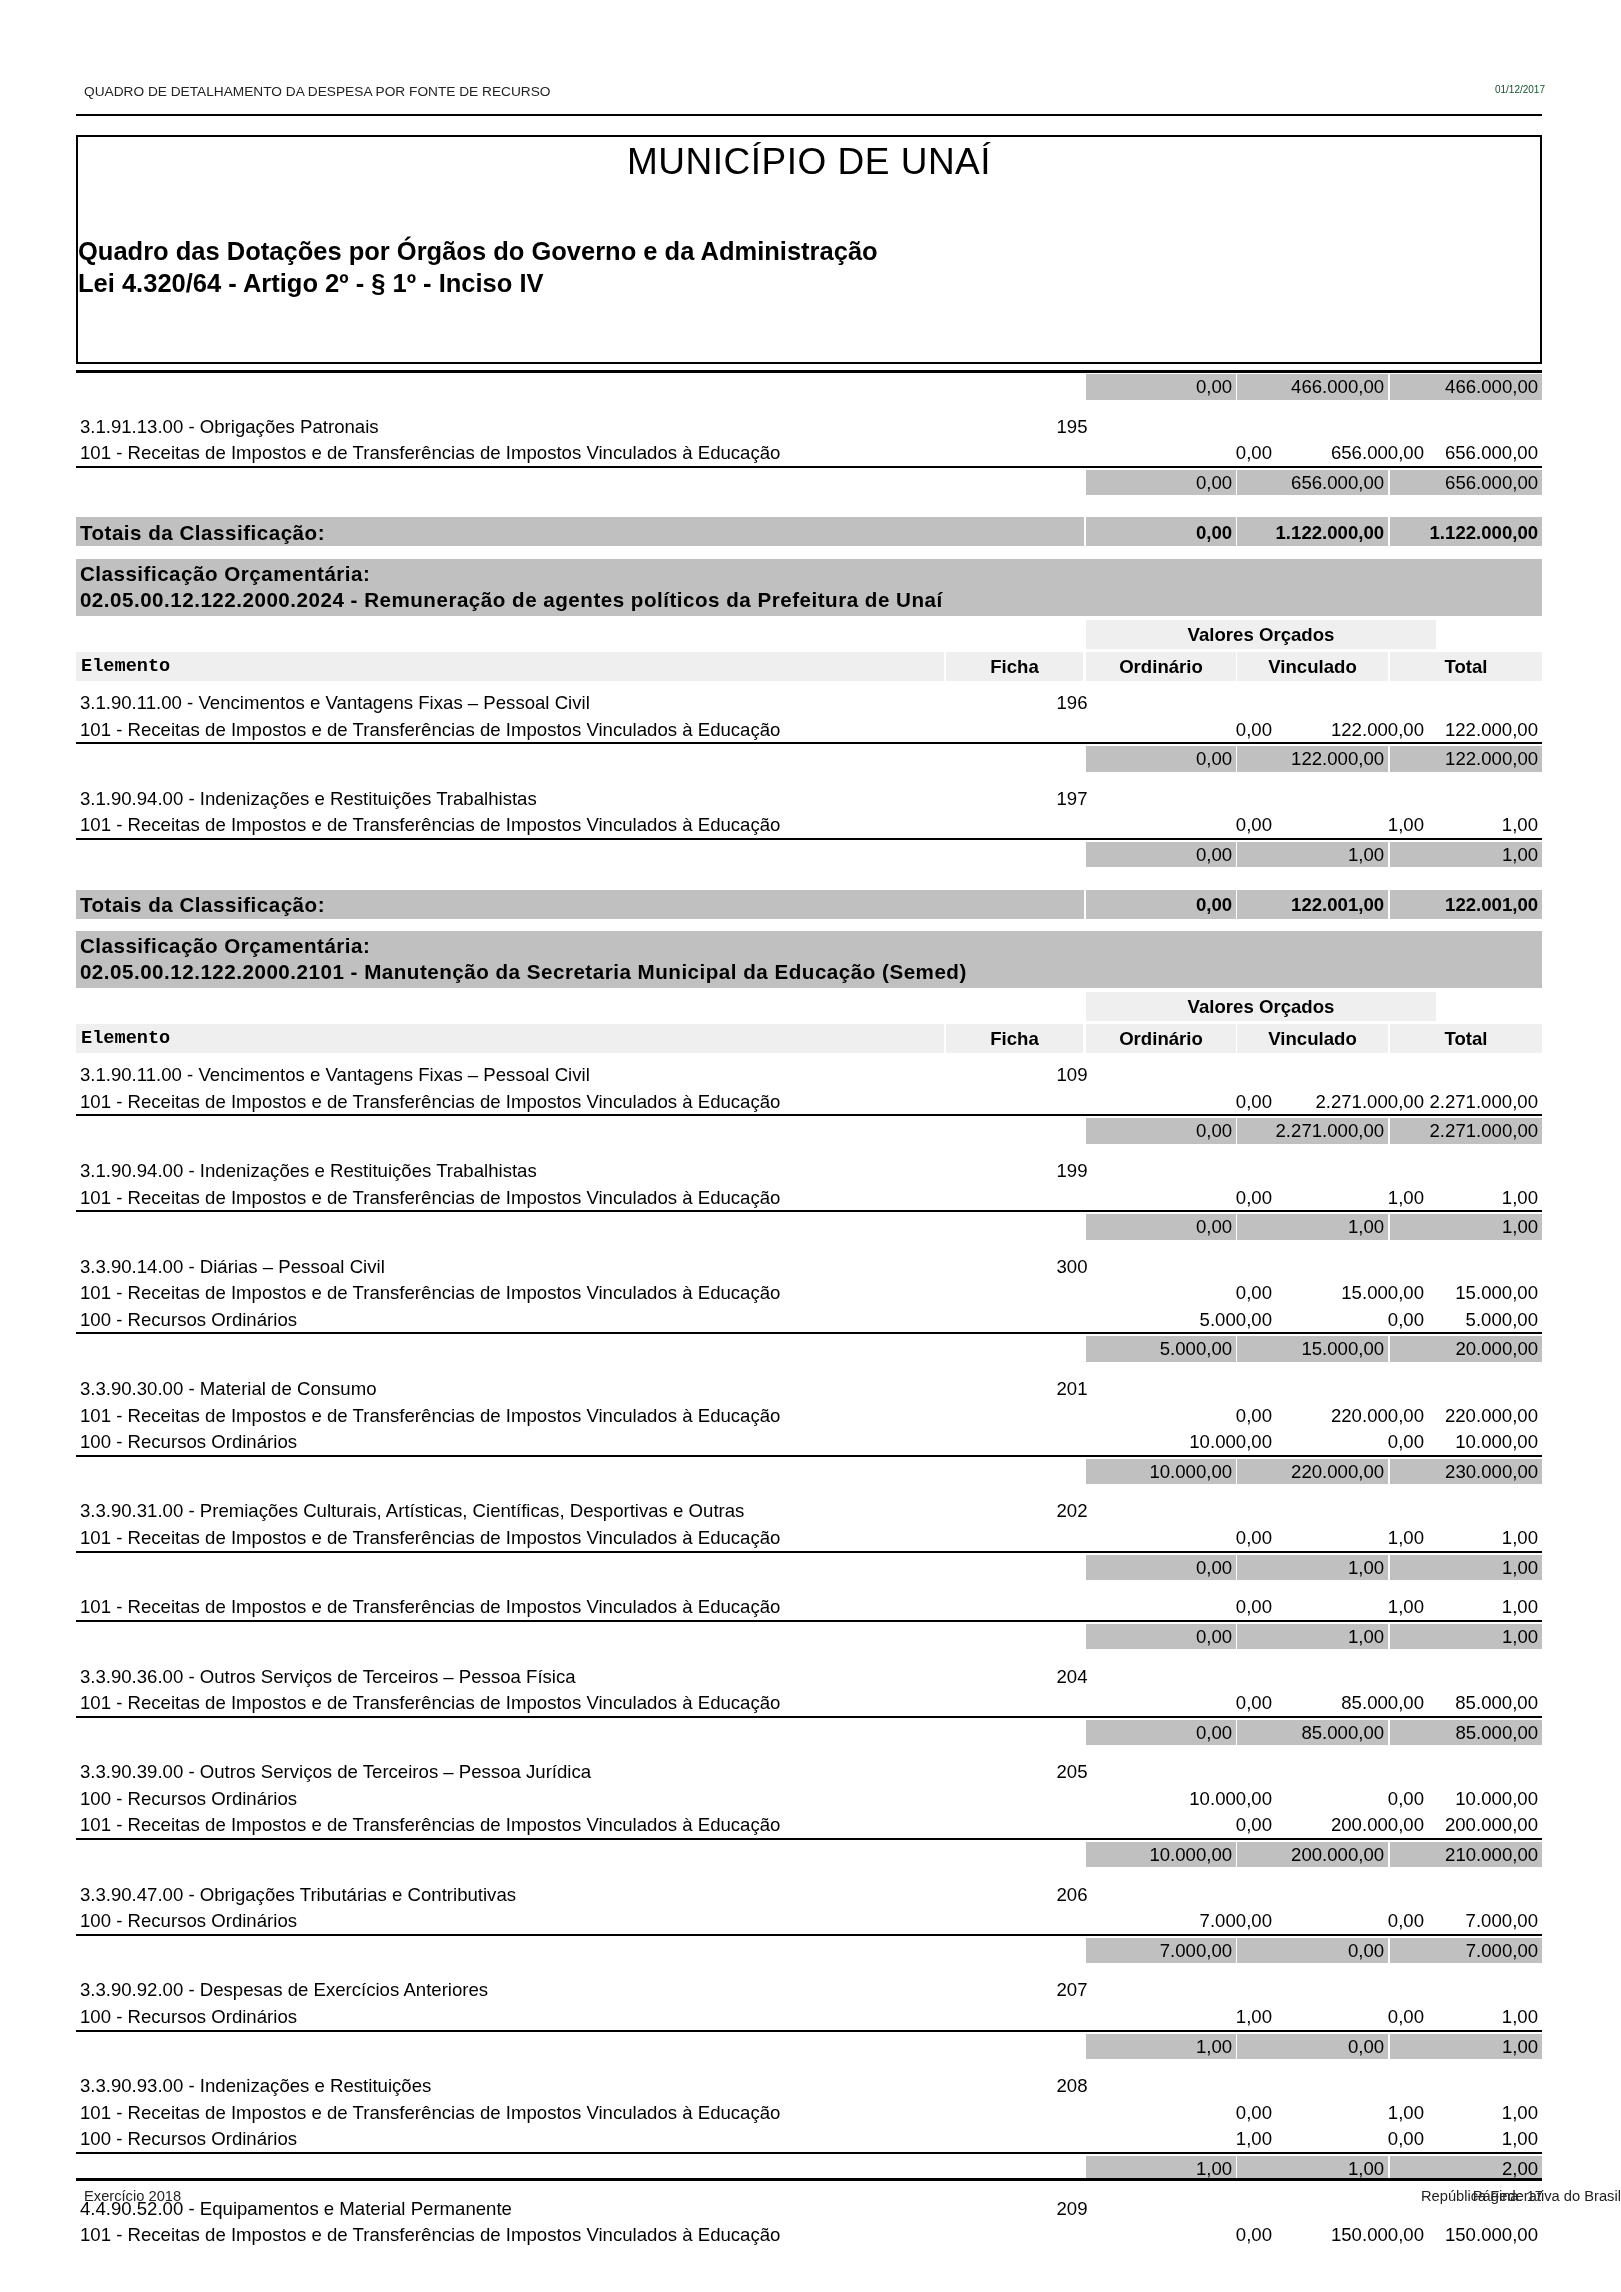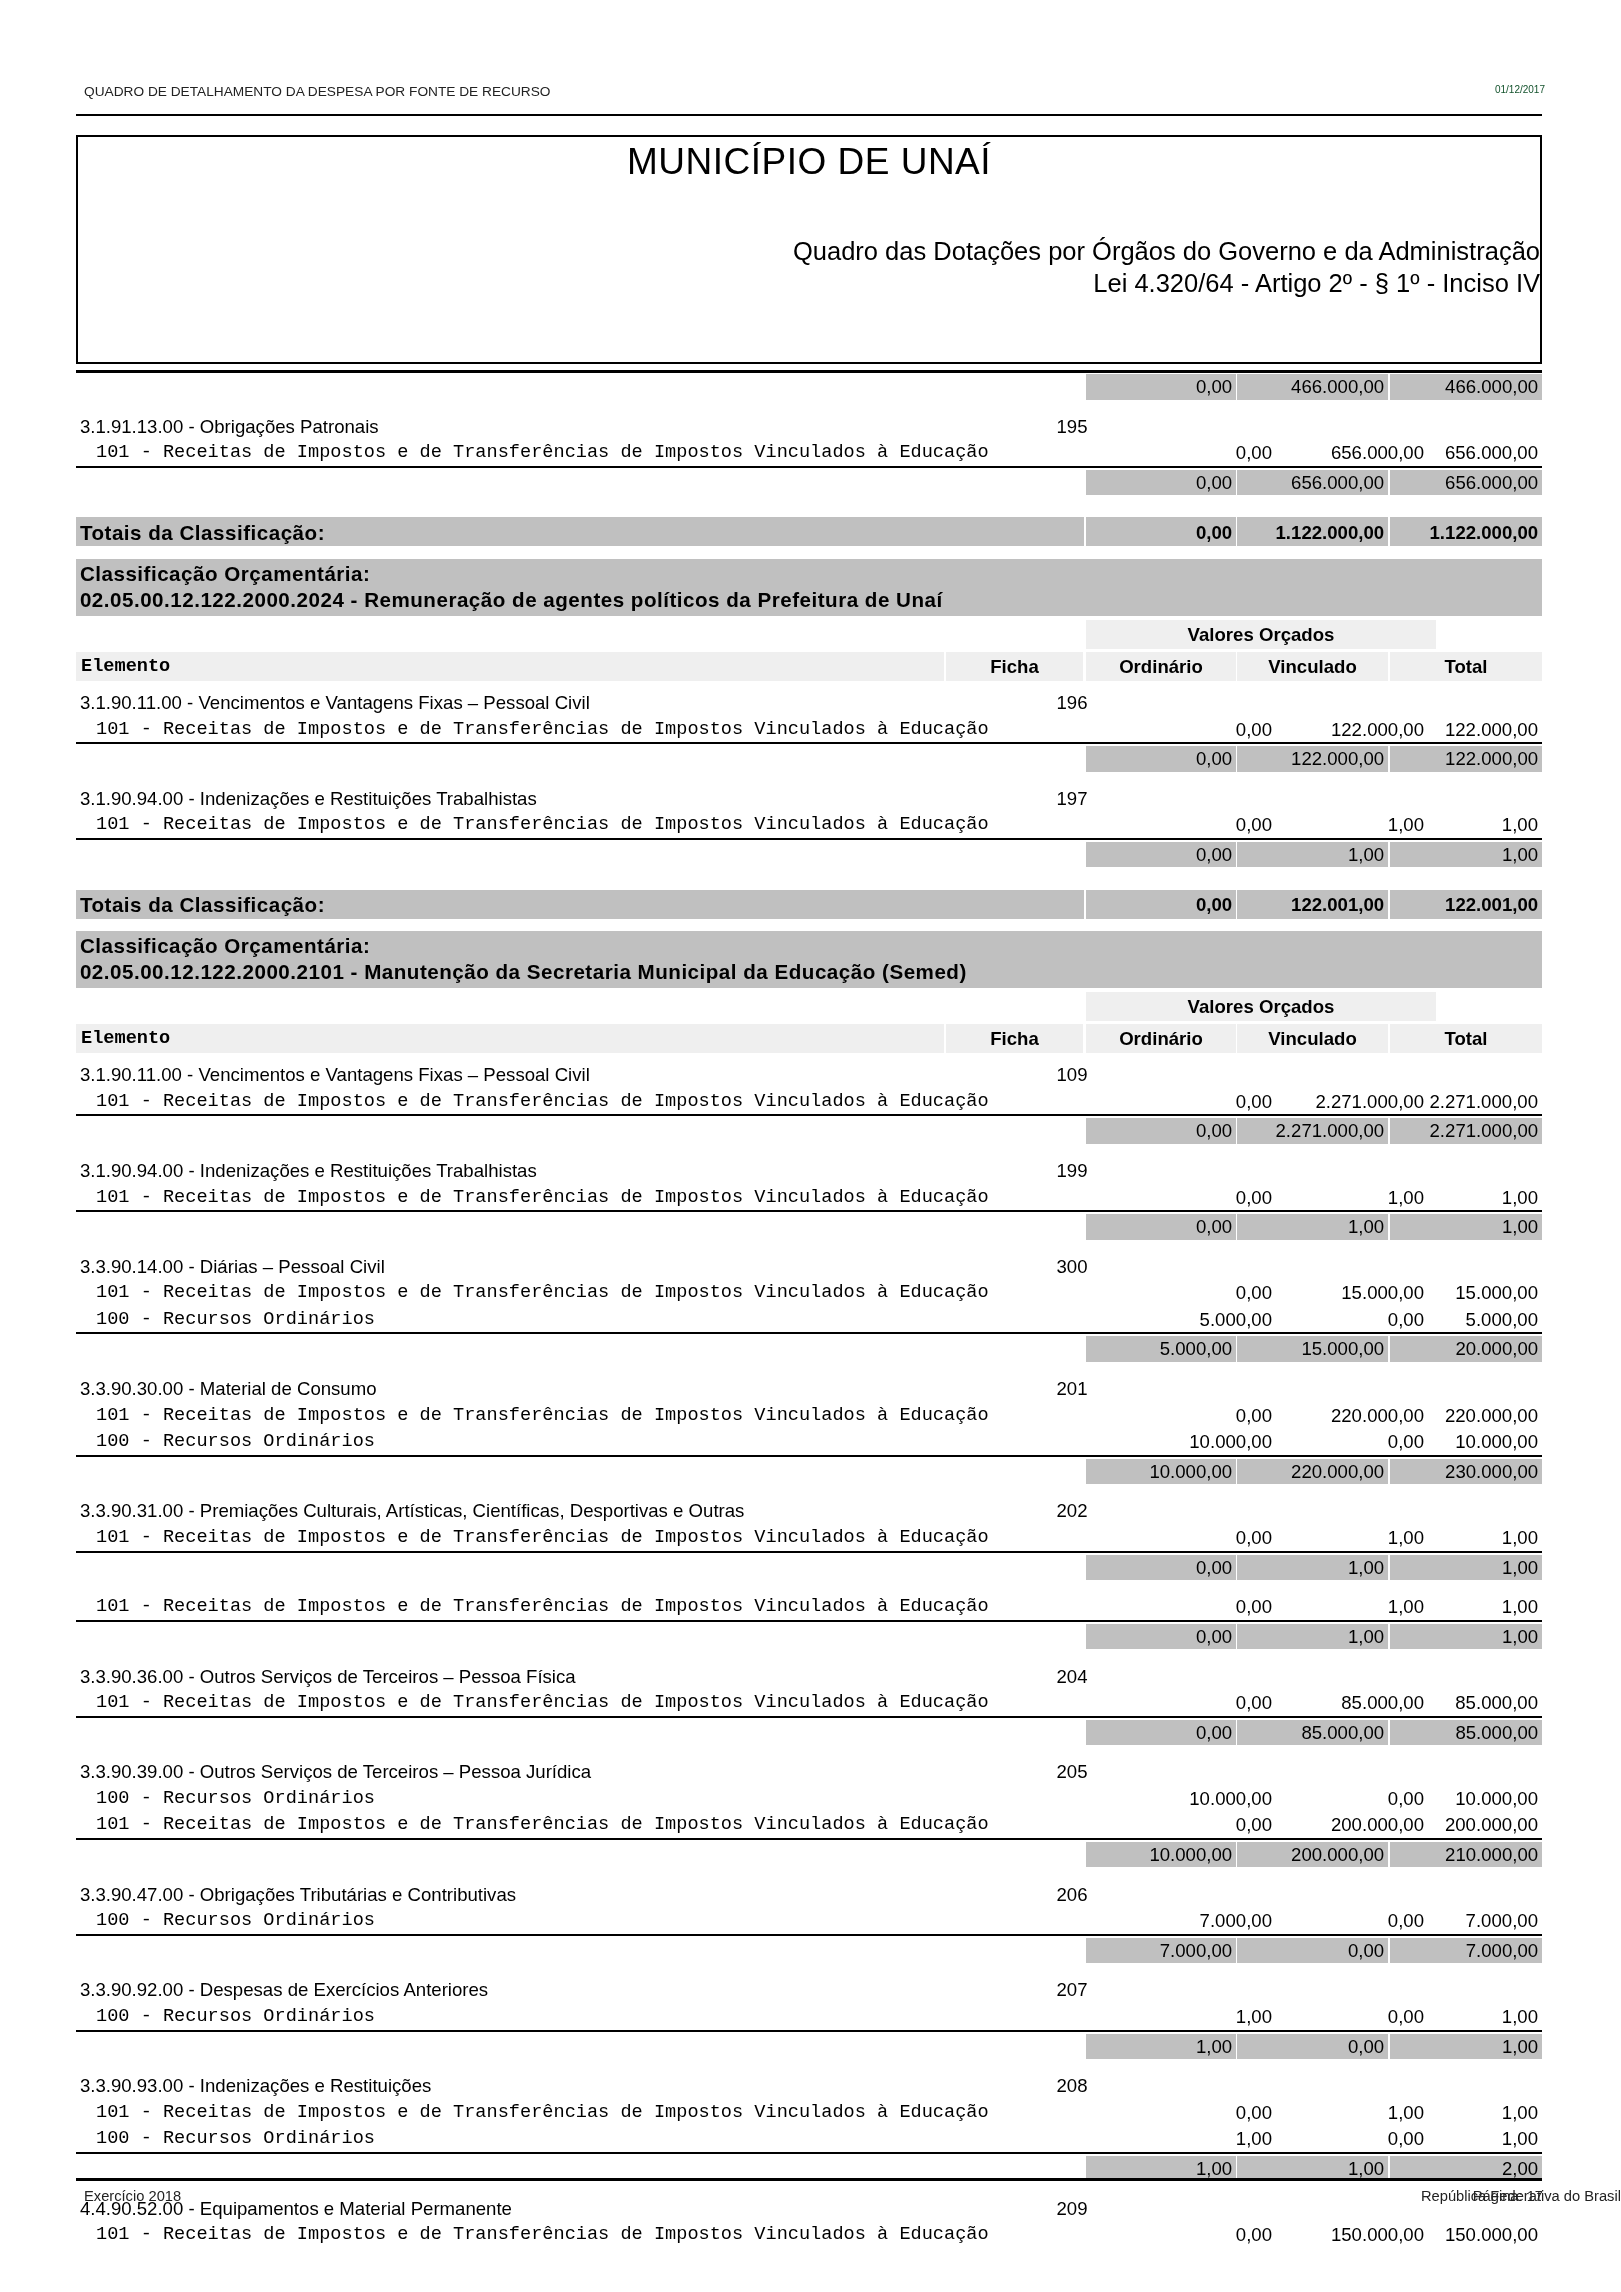--- a/index.html
+++ b/index.html
@@ -2,26 +2,26 @@
 <html><head>
 <meta charset="utf-8">
 <style>
   html,body{margin:0;padding:0;background:#fff;}
   body{width:1621px;height:2293px;position:relative;overflow:hidden;font-family:"Liberation Sans",sans-serif;color:#000;}
   .pg-head{position:absolute;left:84px;top:84px;font-size:13.7px;color:#222;}
   .pg-date{position:absolute;right:76px;top:84px;font-size:10px;color:#14532d;}
   .rule{position:absolute;left:76px;width:1466px;height:2px;background:#000;}
   .titlebox{position:absolute;left:76px;top:135px;width:1462px;height:225px;border:2px solid #000;}
   .t-main{position:absolute;left:0;right:0;top:3.9px;text-align:center;font-size:37px;font-weight:normal;letter-spacing:0.5px;}
-  .t-sub{position:absolute;left:0;right:0;top:98px;text-align:right;font-size:25.5px;font-weight:normal;line-height:32px;}
+  .t-sub{position:absolute;left:0;right:0;top:98px;text-align:left;font-size:25.5px;font-weight:bold;line-height:32px;}
   .content{position:absolute;left:76px;top:372px;width:1466px;}
   .row{position:relative;height:26.5px;font-size:18.6px;}
   .row > span{position:absolute;white-space:nowrap;top:2.9px;}
   .c-elem{left:3.9px;}
-  .c-fonte{left:20px;font-family:Liberation Mono, monospace;}
+  .c-fonte{left:4px;}
   .c-ficha{left:947px;width:98px;text-align:center;}
   .c-ord{left:1010px;width:186px;text-align:right;}
   .c-vin{left:1162px;width:186px;text-align:right;}
   .c-tot{left:1274px;width:188px;text-align:right;}
   .sub{position:relative;height:29px;font-size:18.6px;}
   .sub .cell{position:absolute;top:2px;height:25.5px;background:#c0c0c0;}
   .sub .cell span{position:absolute;right:3.9px;top:2px;}
   .cell.o{left:1010px;width:150px;}
   .cell.v{left:1161px;width:151px;}
   .cell.t{left:1314px;width:152px;}

